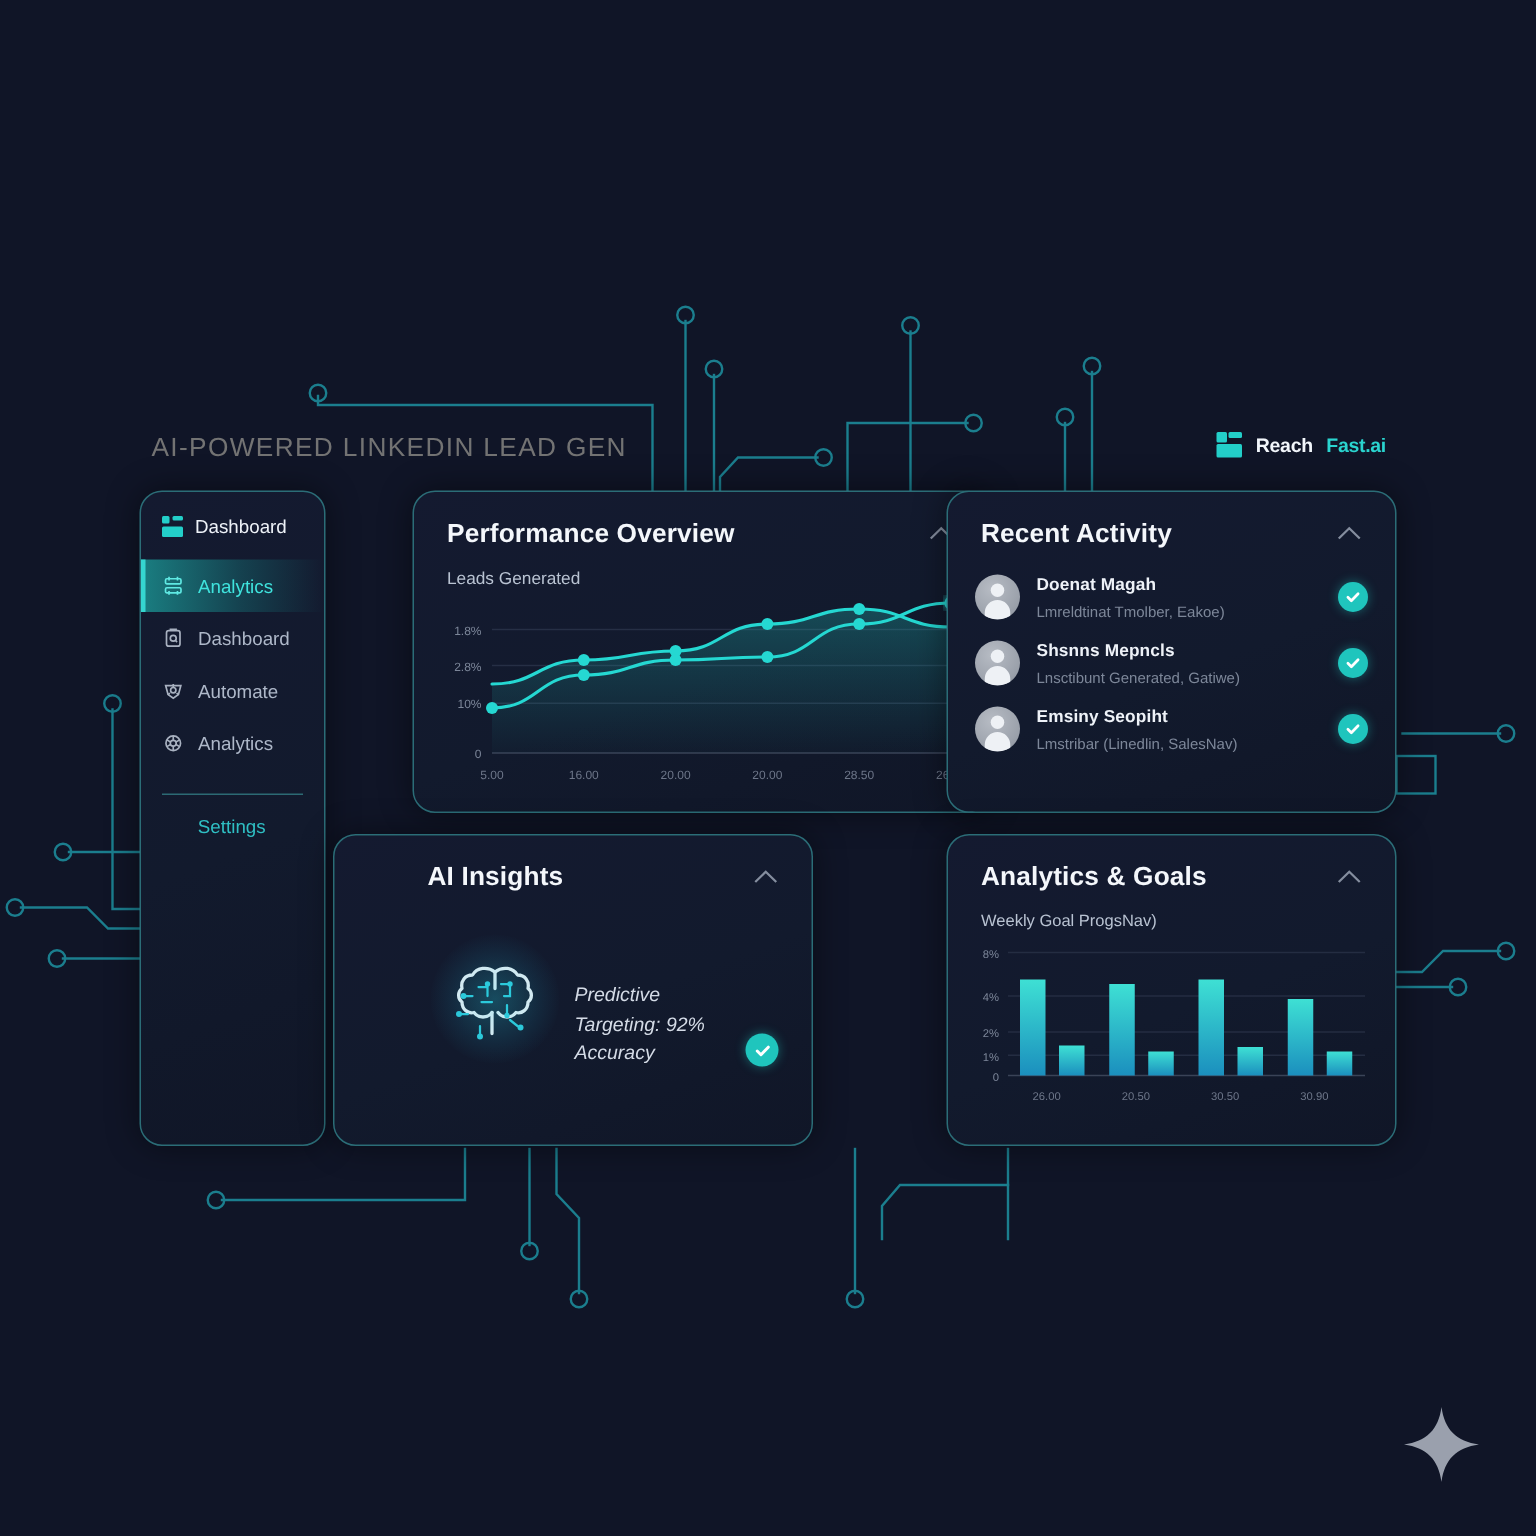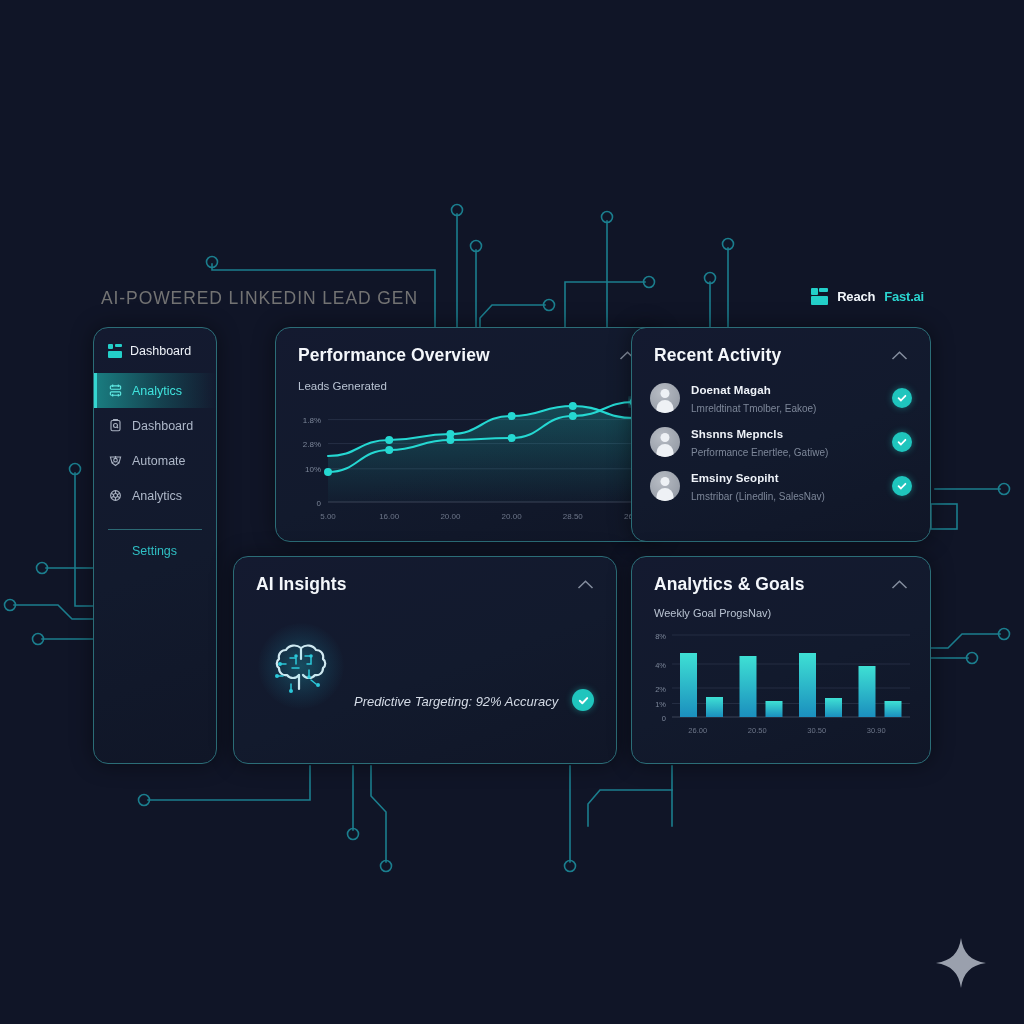--- a/index.html
+++ b/index.html
@@ -104,21 +104,21 @@
   .act-name { font-size:11.5px; font-weight:700; color:#eef2f8; letter-spacing:.1px; white-space:nowrap; overflow:hidden; text-overflow:ellipsis; }
   .act-sub  { font-size:10px; color:#7d8799; margin-top:19px; white-space:nowrap; overflow:hidden; text-overflow:ellipsis; }
   .check {
     width:20px; height:20px; border-radius:50%; flex:0 0 auto;
     background:#1fc5bd; display:flex; align-items:center; justify-content:center;
     box-shadow:0 0 7px rgba(31,197,189,.45);
   }
   .check svg { display:block; }
 
   
-  #insights { left:233px; top:556px; width:384px; height:208px; }
+  #insights { left:222px; top:556px; width:320px; height:208px;padding-left:40px; }
   .insight-body { display:flex; align-items:flex-end; gap:8px; padding:26px 22px 0 22px;font-style:italic; }
   .brain-wrap {
     width:90px; height:90px; flex:0 0 auto; position:relative;
     display:flex; align-items:center; justify-content:center;
   }
   .brain-glow {
     position:absolute; inset:2px; border-radius:50%;
     background:radial-gradient(circle, rgba(36,190,210,.30) 0%, rgba(28,140,170,.13) 48%, rgba(0,0,0,0) 72%);
   }
   .insight-text { flex:1 1 auto; font-size:13px; line-height:1.48; color:#d4dbe6; }
@@ -330,21 +330,21 @@
         </span>
       </div>
 
       <div class="act-row">
         <span class="avatar">
             <i class="head"></i>
             <i class="body"></i>
           </span>
         <span class="act-txt">
           <span class="act-name">Shsnns Mepncls</span>
-          <span class="act-sub">Performance Enertlee, Gatiwe)</span>
+          <span class="act-sub">Lnsctibunt Generated, Gatiwe)</span>
         </span>
         <span class="check">
           <svg width="12" height="12" viewBox="0 0 12 12" fill="none" stroke="#ffffff" stroke-width="1.8" stroke-linecap="round" stroke-linejoin="round">
               <path d="M2.6 6.2l2.3 2.3 4.5-4.7"></path>
             </svg>
         </span>
       </div>
 
       <div class="act-row">
         <span class="avatar">

